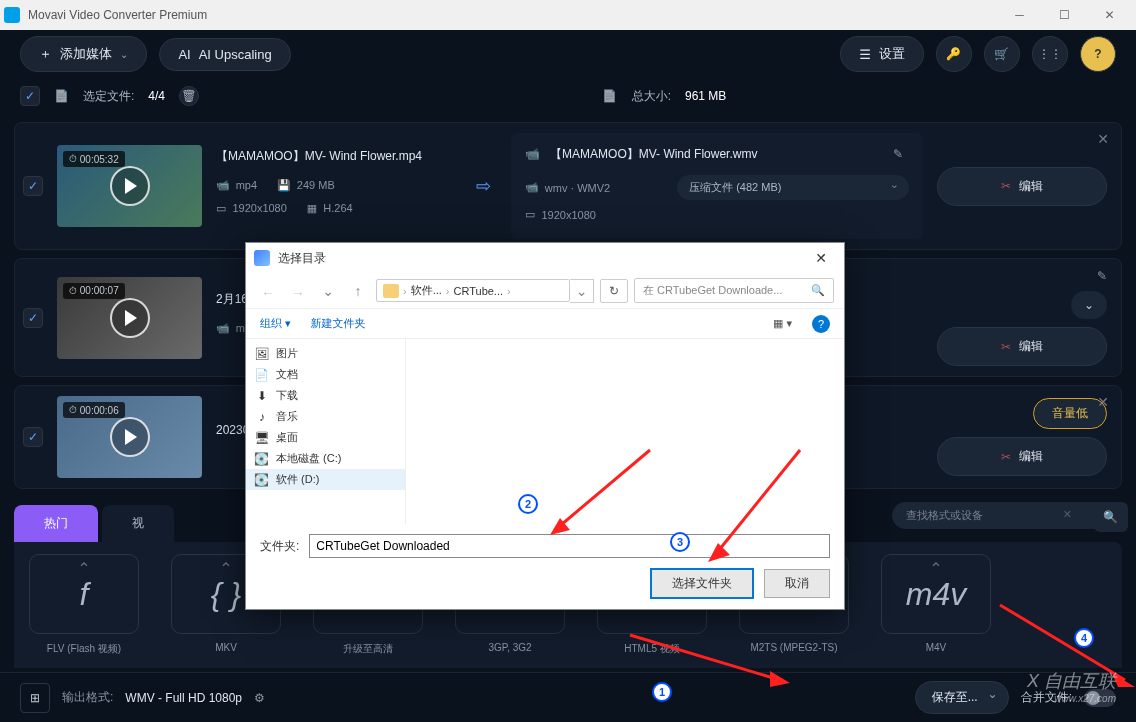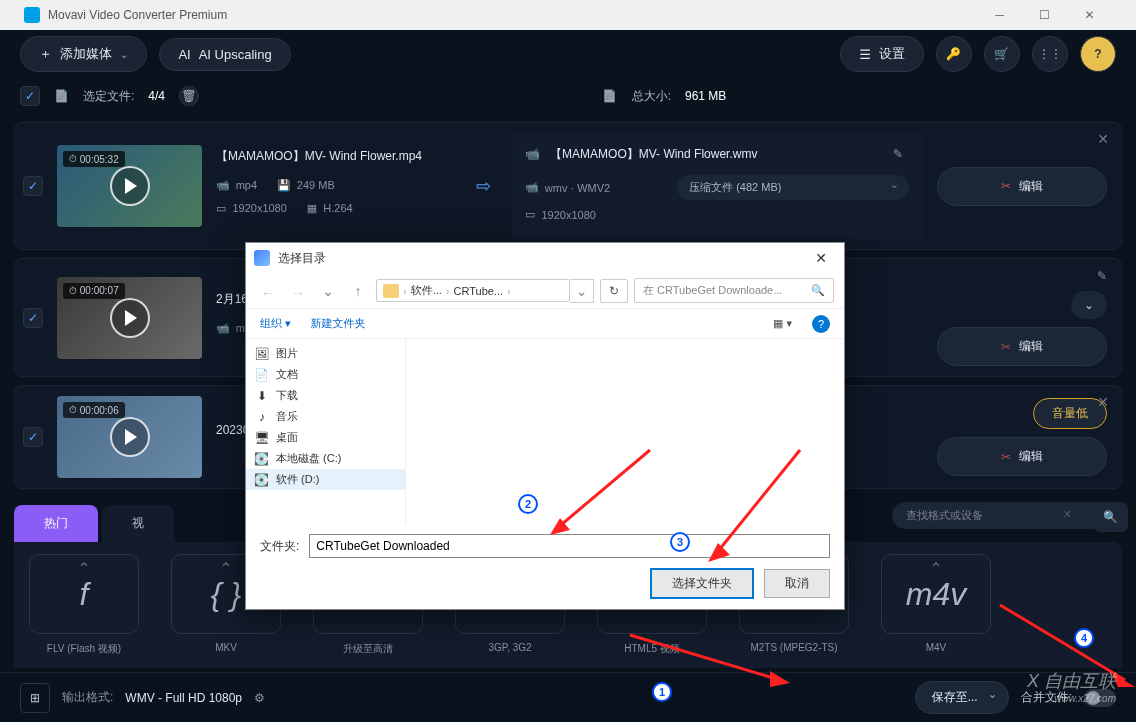--- a/index.html
+++ b/index.html
@@ -1,18 +1,18 @@
 <!DOCTYPE html>
 <html><head>
 <meta charset="utf-8">
 <style>
 * { margin: 0; padding: 0; box-sizing: border-box; font-family: "Microsoft YaHei", Arial, sans-serif; }
 body { width: 1136px; height: 722px; background: #0a121e; color: #c0c8d4; overflow: hidden; position: relative; font-size: 12px; }
 
-.titlebar { height: 30px; background: #f0f0f0; display: flex; align-items: center; padding: 0 24px; color: #555; }
+.titlebar { height: 30px; background: #f0f0f0; display: flex; align-items: center; padding: 0 4px; color: #555; }
 .titlebar .logo { width: 16px; height: 16px; background: #00a0e9; border-radius: 3px; margin-right: 8px; }
 .titlebar .title { flex: 1; font-size: 12px; }
 .titlebar .win-btn { width: 45px; height: 30px; display: flex; align-items: center; justify-content: center; color: #666; cursor: pointer; }
 
 .topbar { height: 48px; display: flex; align-items: center; padding: 0 20px; gap: 12px; }
 .btn-pill { background: #1b2433; border: 1px solid #2a3444; border-radius: 22px; padding: 8px 18px; display: flex; align-items: center; gap: 8px; color: #e0e6f0; cursor: pointer; font-size: 13px; }
 .btn-pill .chev { opacity: .6; font-size: 10px; }
 .spacer { flex: 1; }
 .btn-ic { width: 36px; height: 36px; border-radius: 50%; background: #1b2433; border: 1px solid #2a3444; display: flex; align-items: center; justify-content: center; color: #c0c8d4; cursor: pointer; }
 .btn-ic.help { background: #e8c050; color: #333; font-weight: bold; }

